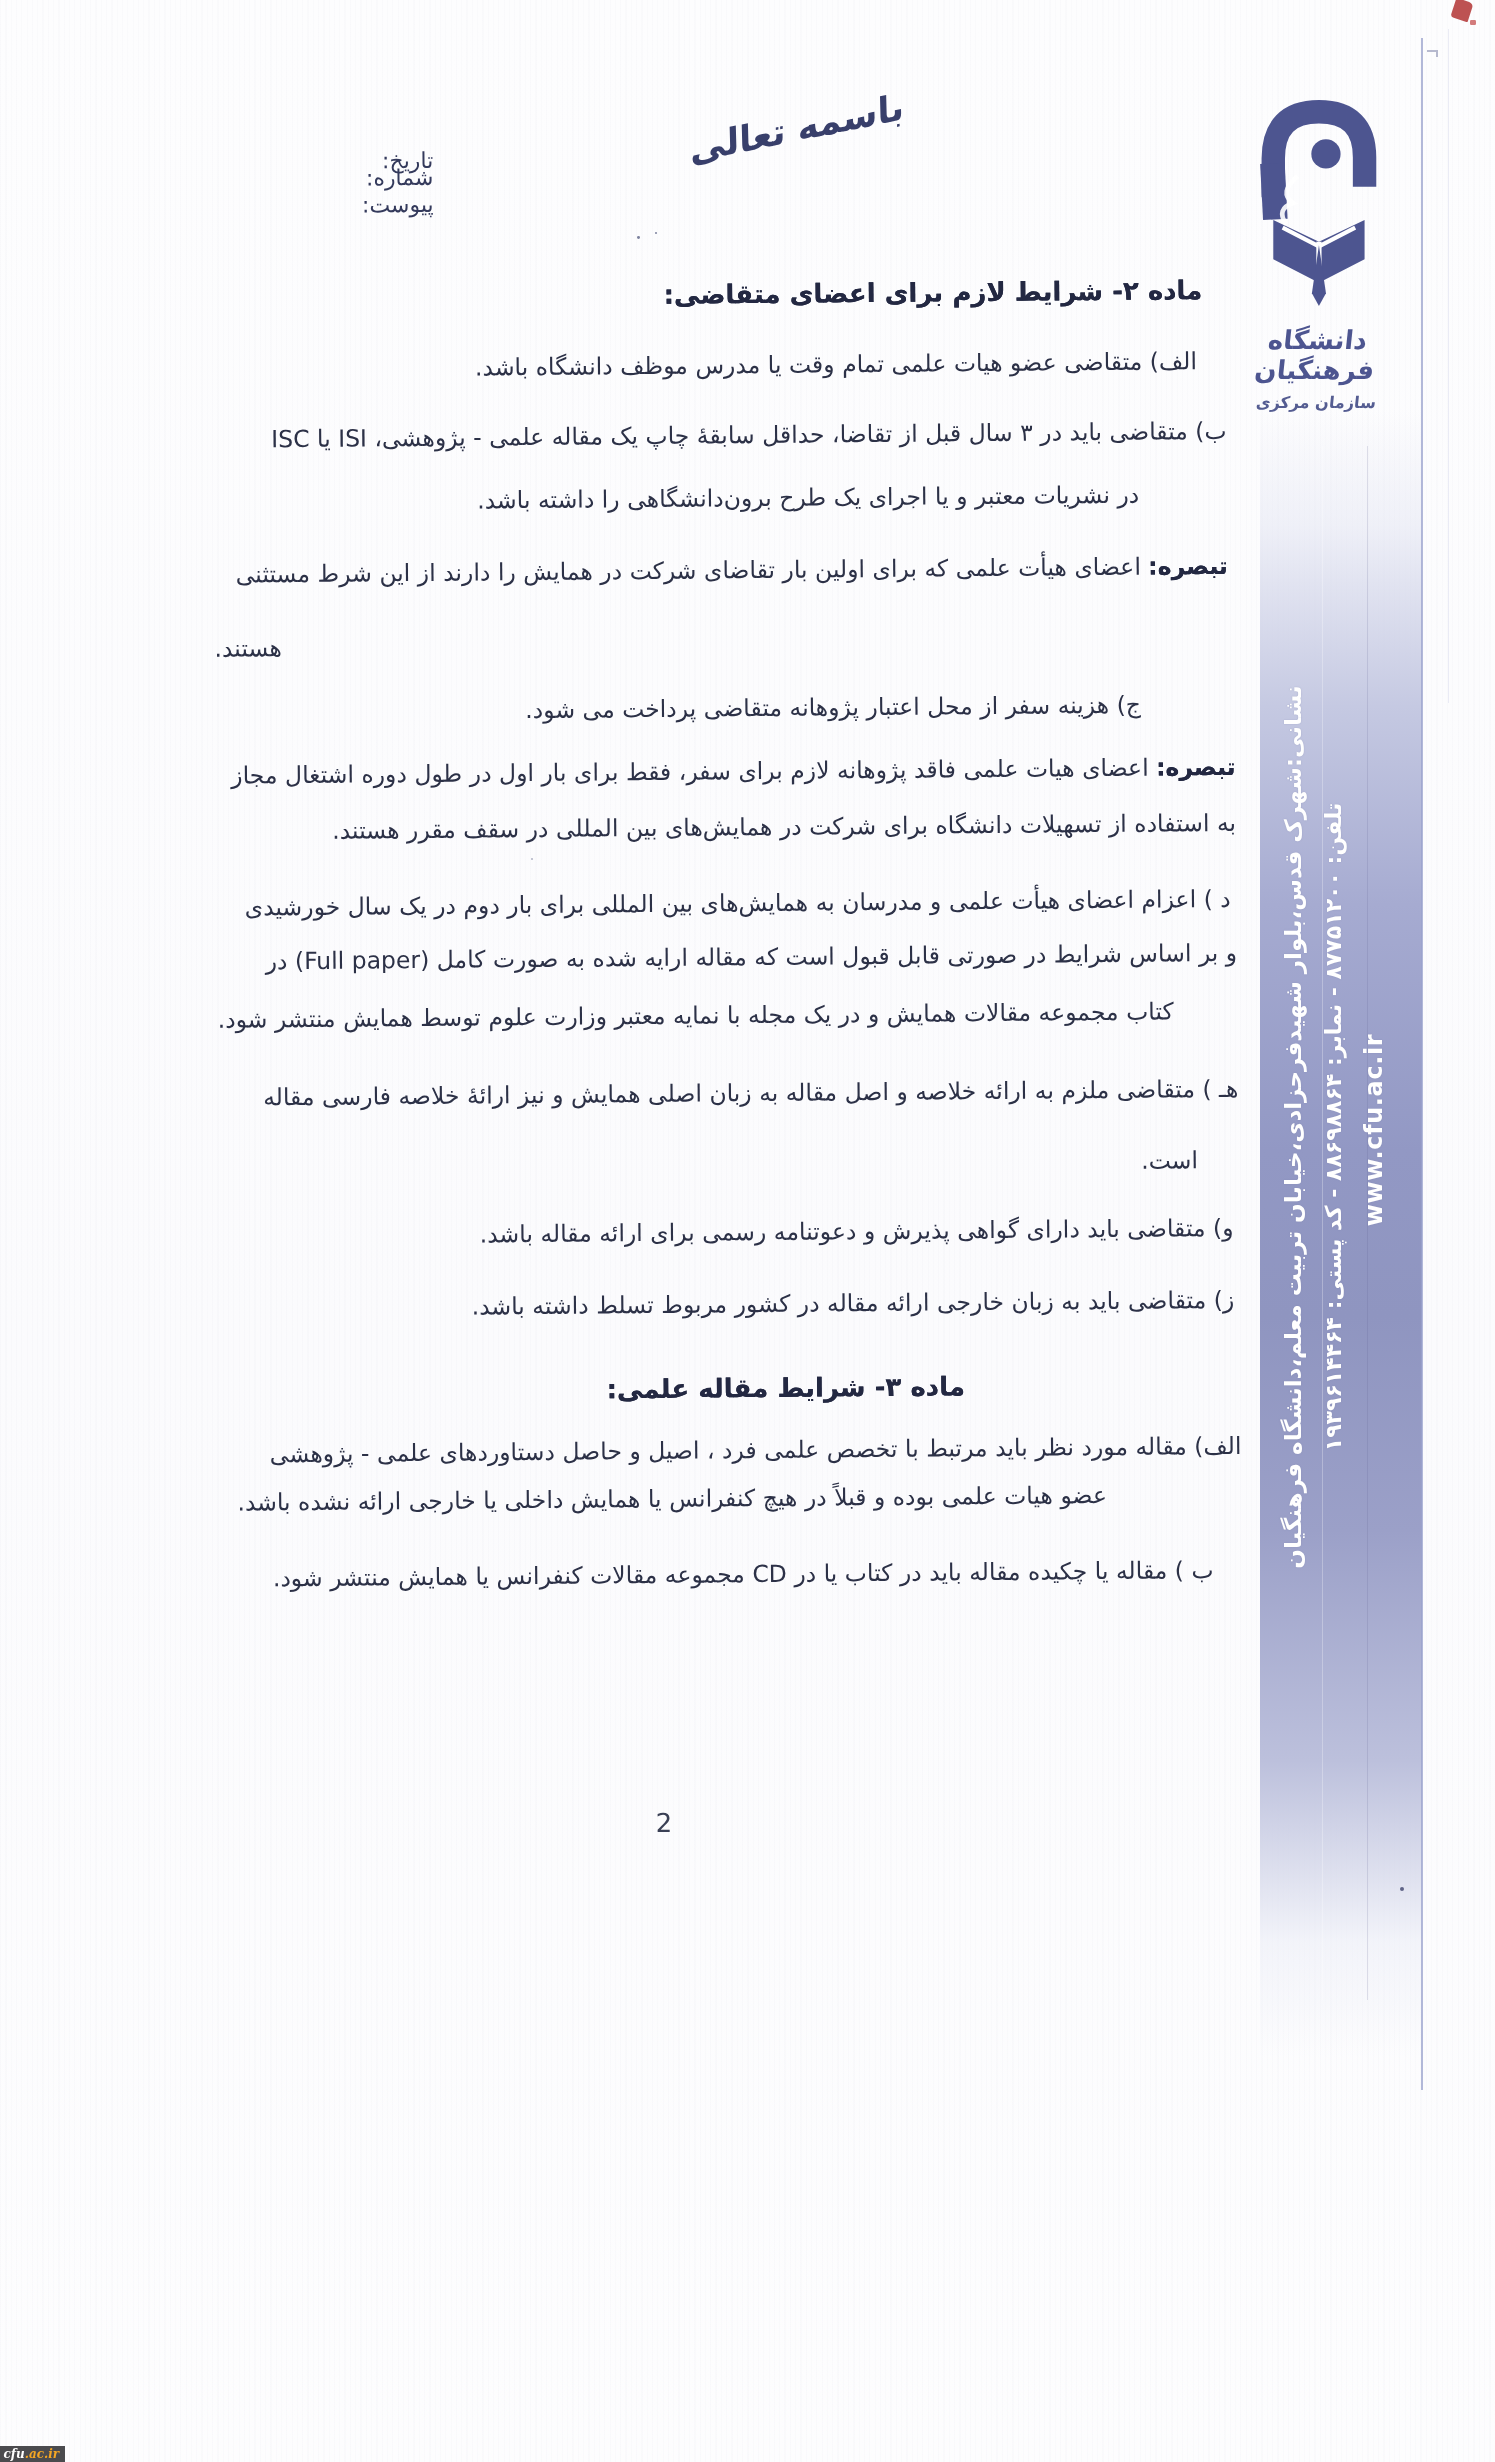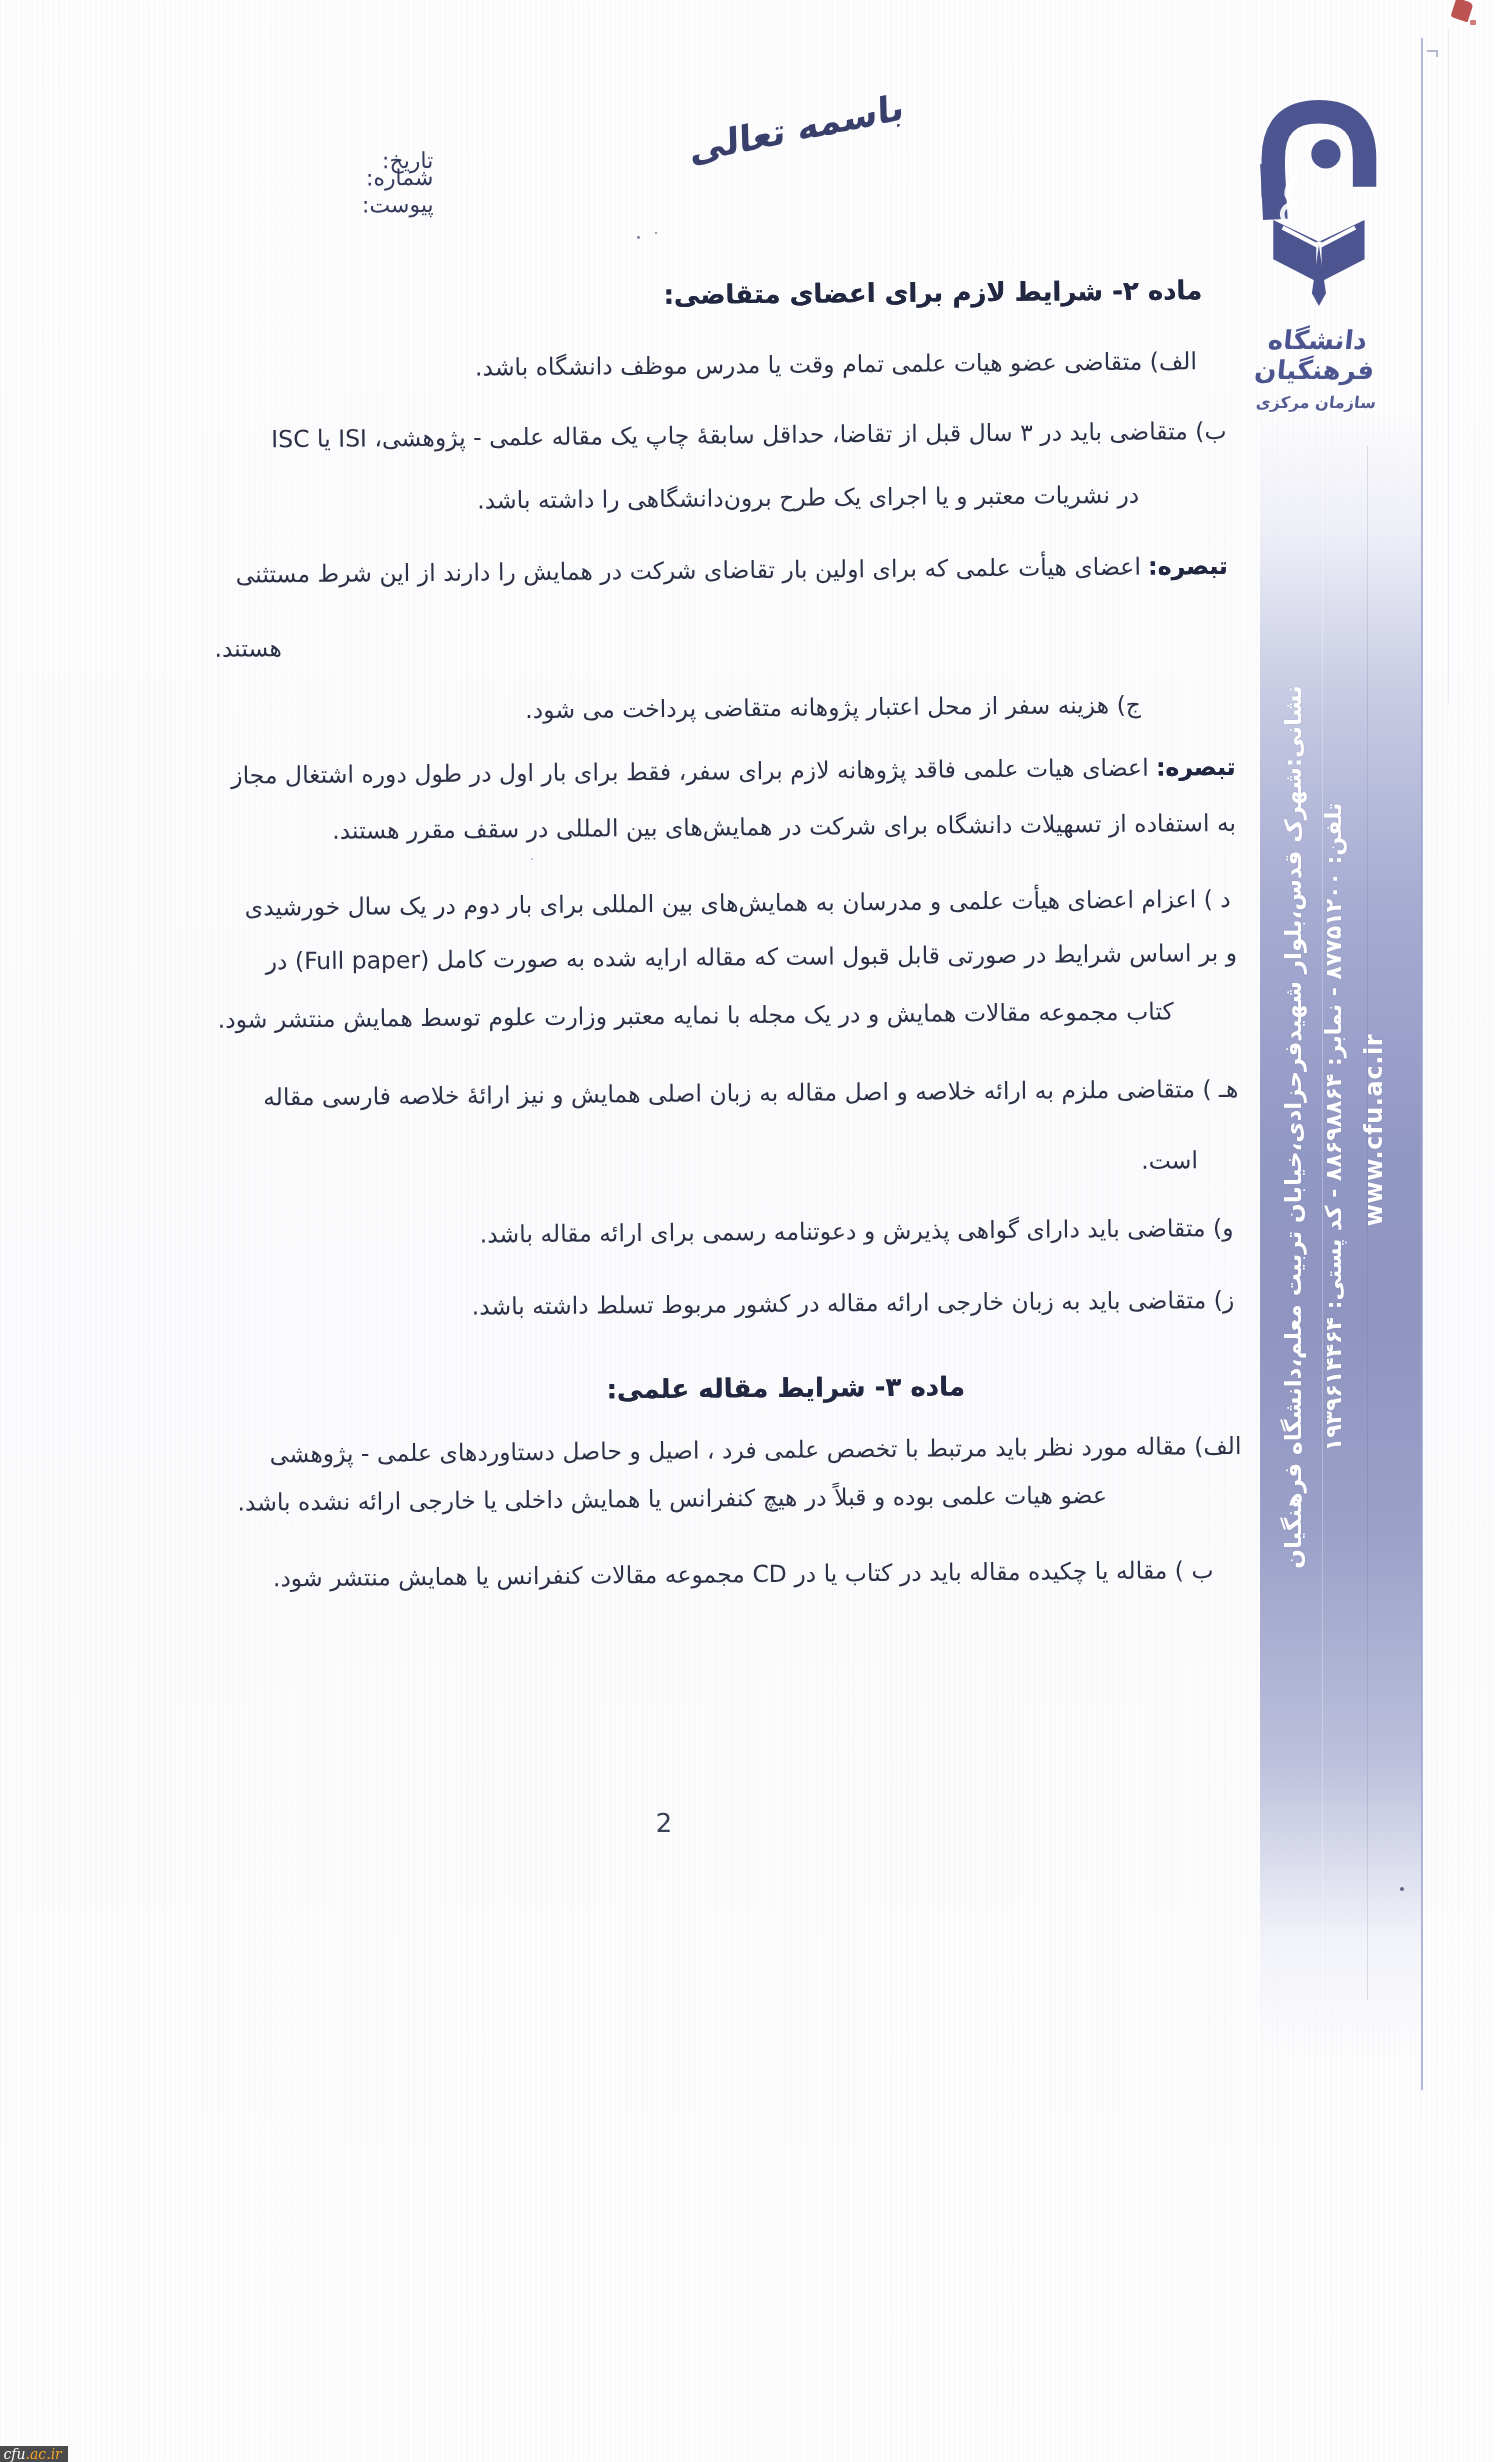--- a/index.html
+++ b/index.html
@@ -67,21 +67,21 @@
     position:absolute;white-space:nowrap;direction:rtl;unicode-bidi:plaintext;
     font-size:23.5px;color:#2c3147;
   }
   .line .b{font-weight:700;color:#232842;text-shadow:0 0 0.6px #232842;}
   .line.h{font-size:26px;font-weight:700;color:#20253e;text-shadow:0 0 0.6px #20253e;}
   .pagenum{position:absolute;left:648px;top:1807px;font-size:26px;color:#3a4055;}
   
   .badge{
     position:absolute;left:0;top:2446px;height:16.4px;padding:0 5.9px 0 3.5px;
     background:#4b4b4e;display:flex;align-items:center;
-    font-family:"DejaVu Serif", serif;font-style:italic;font-weight:400;font-size:14px;
+    font-family:"DejaVu Serif", serif;font-style:italic;font-weight:700;font-size:12px;
   }
   .badge .cfu{color:#ffffff;}
   .badge .acir{color:#f5a623;}
 </style>
 </head>
 <body>
 
 <div class="page">
 
   <div class="strip"></div>

